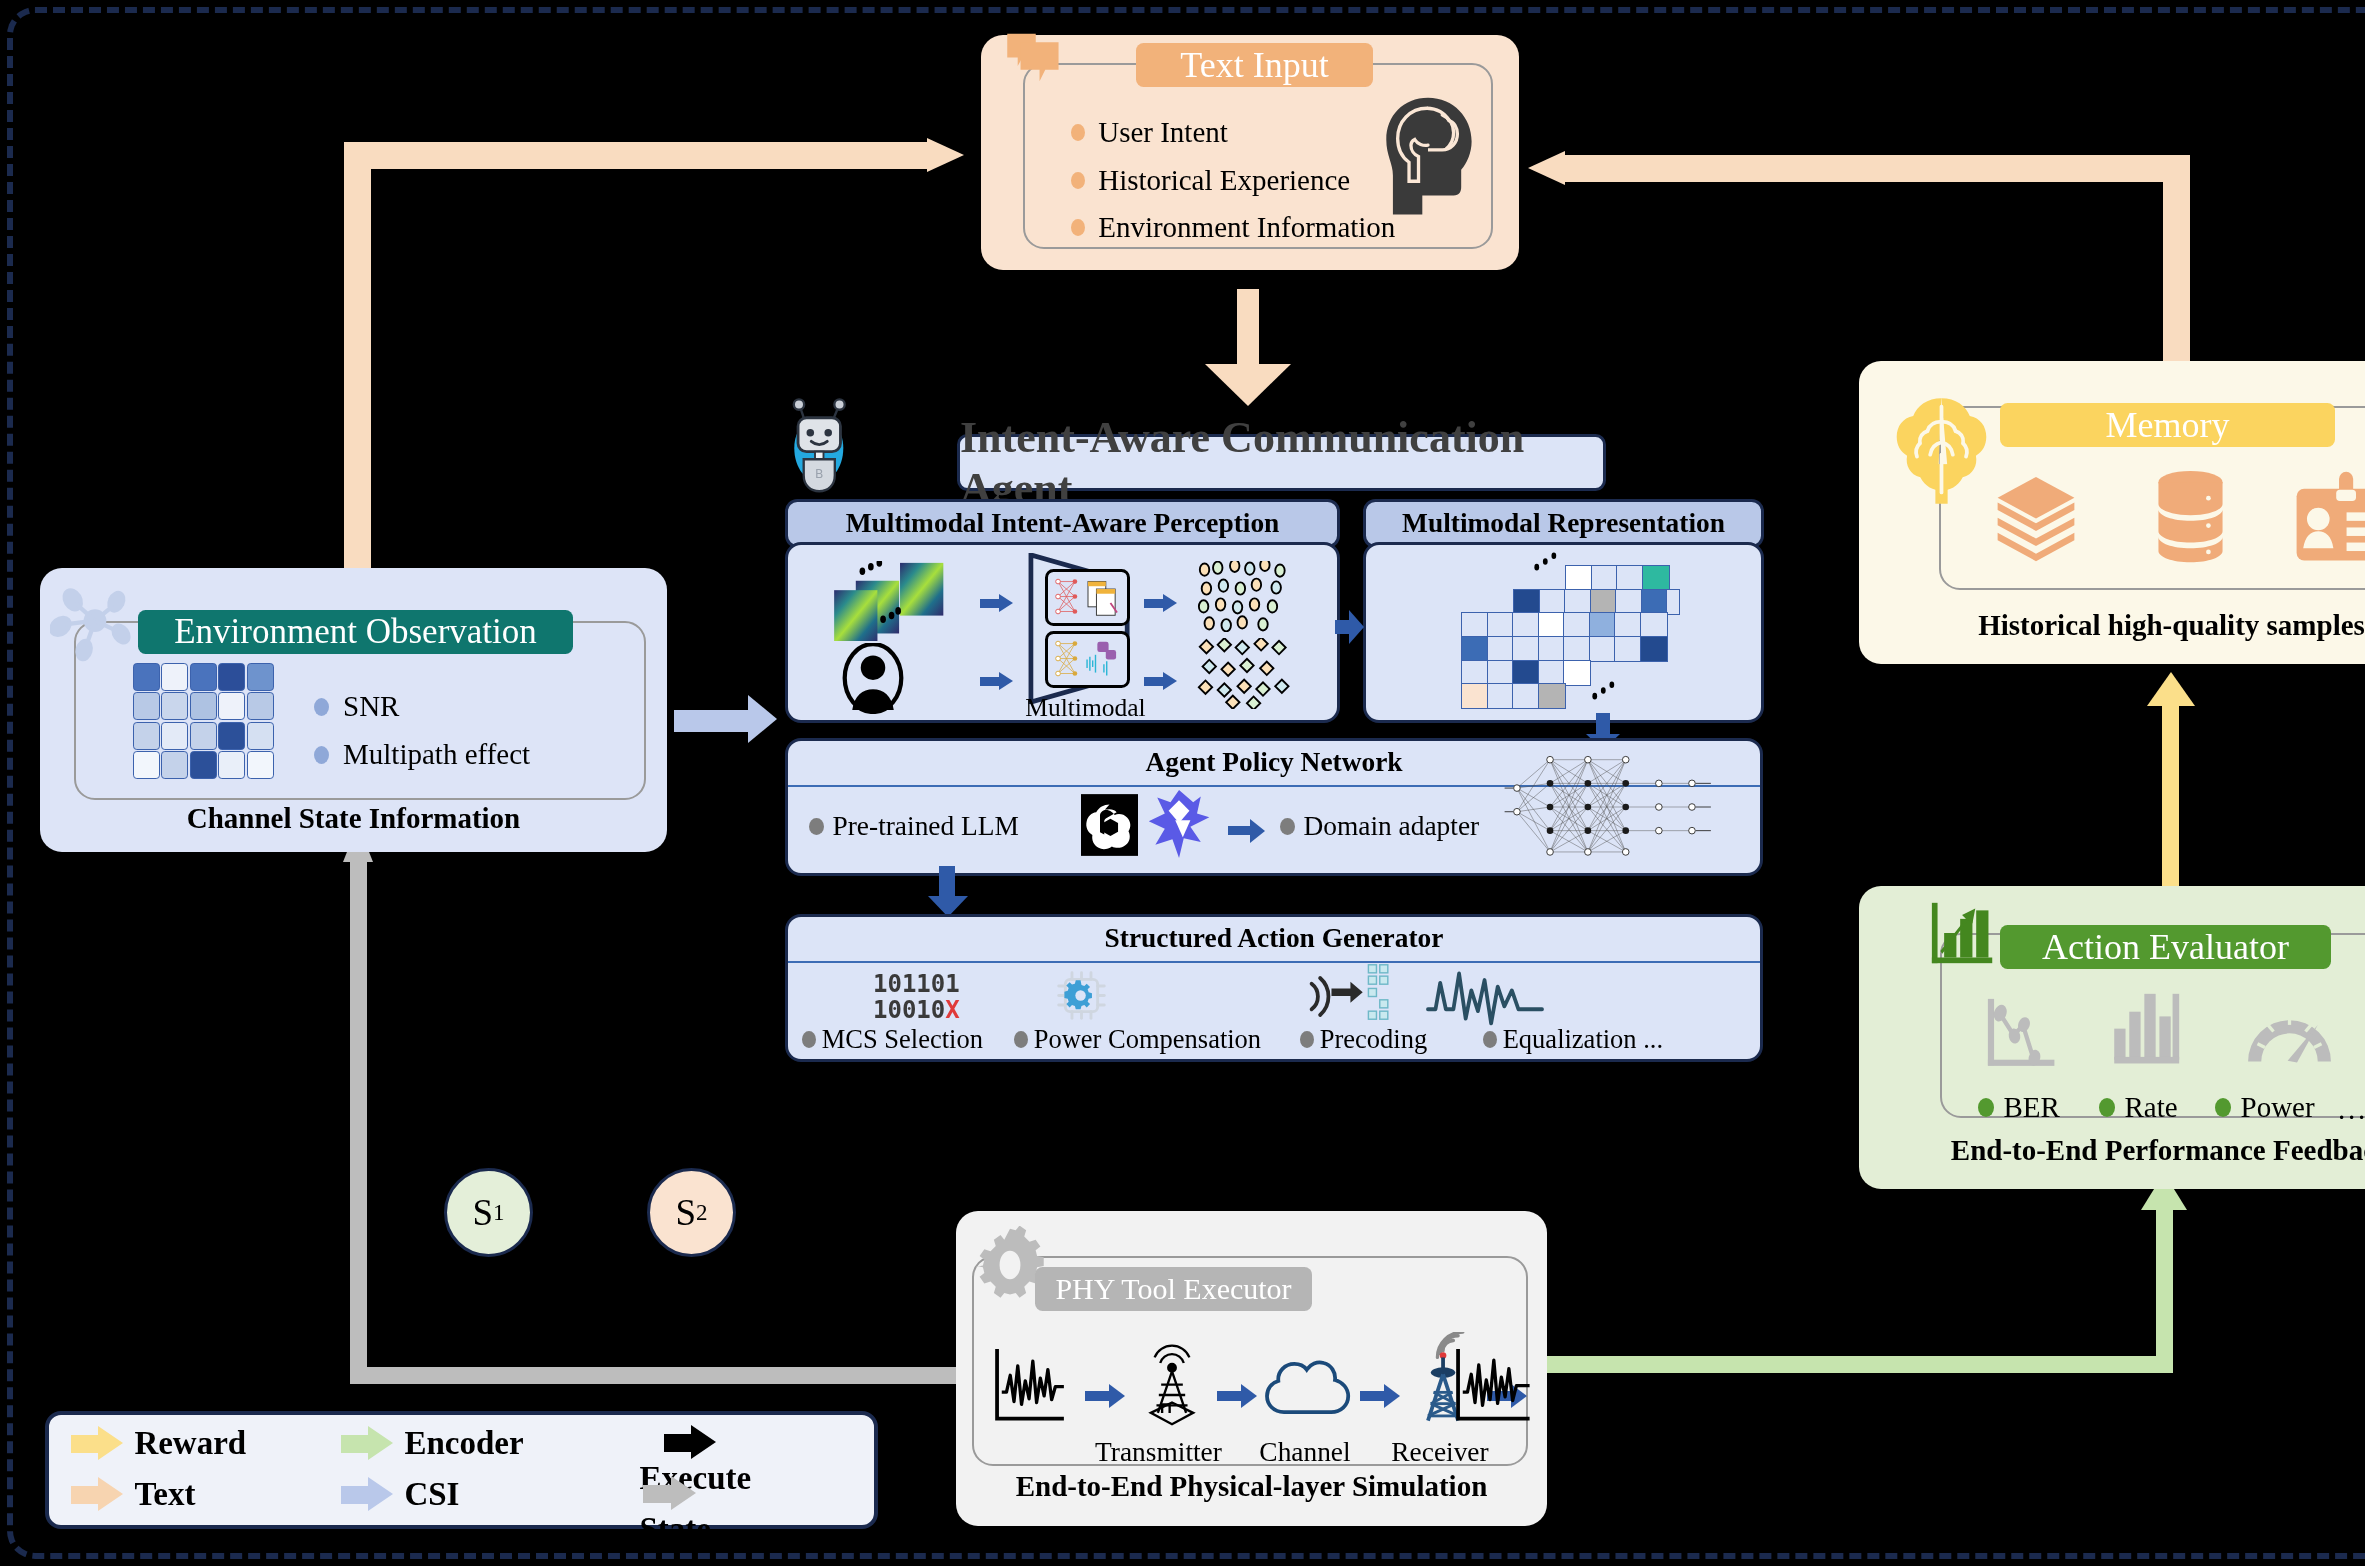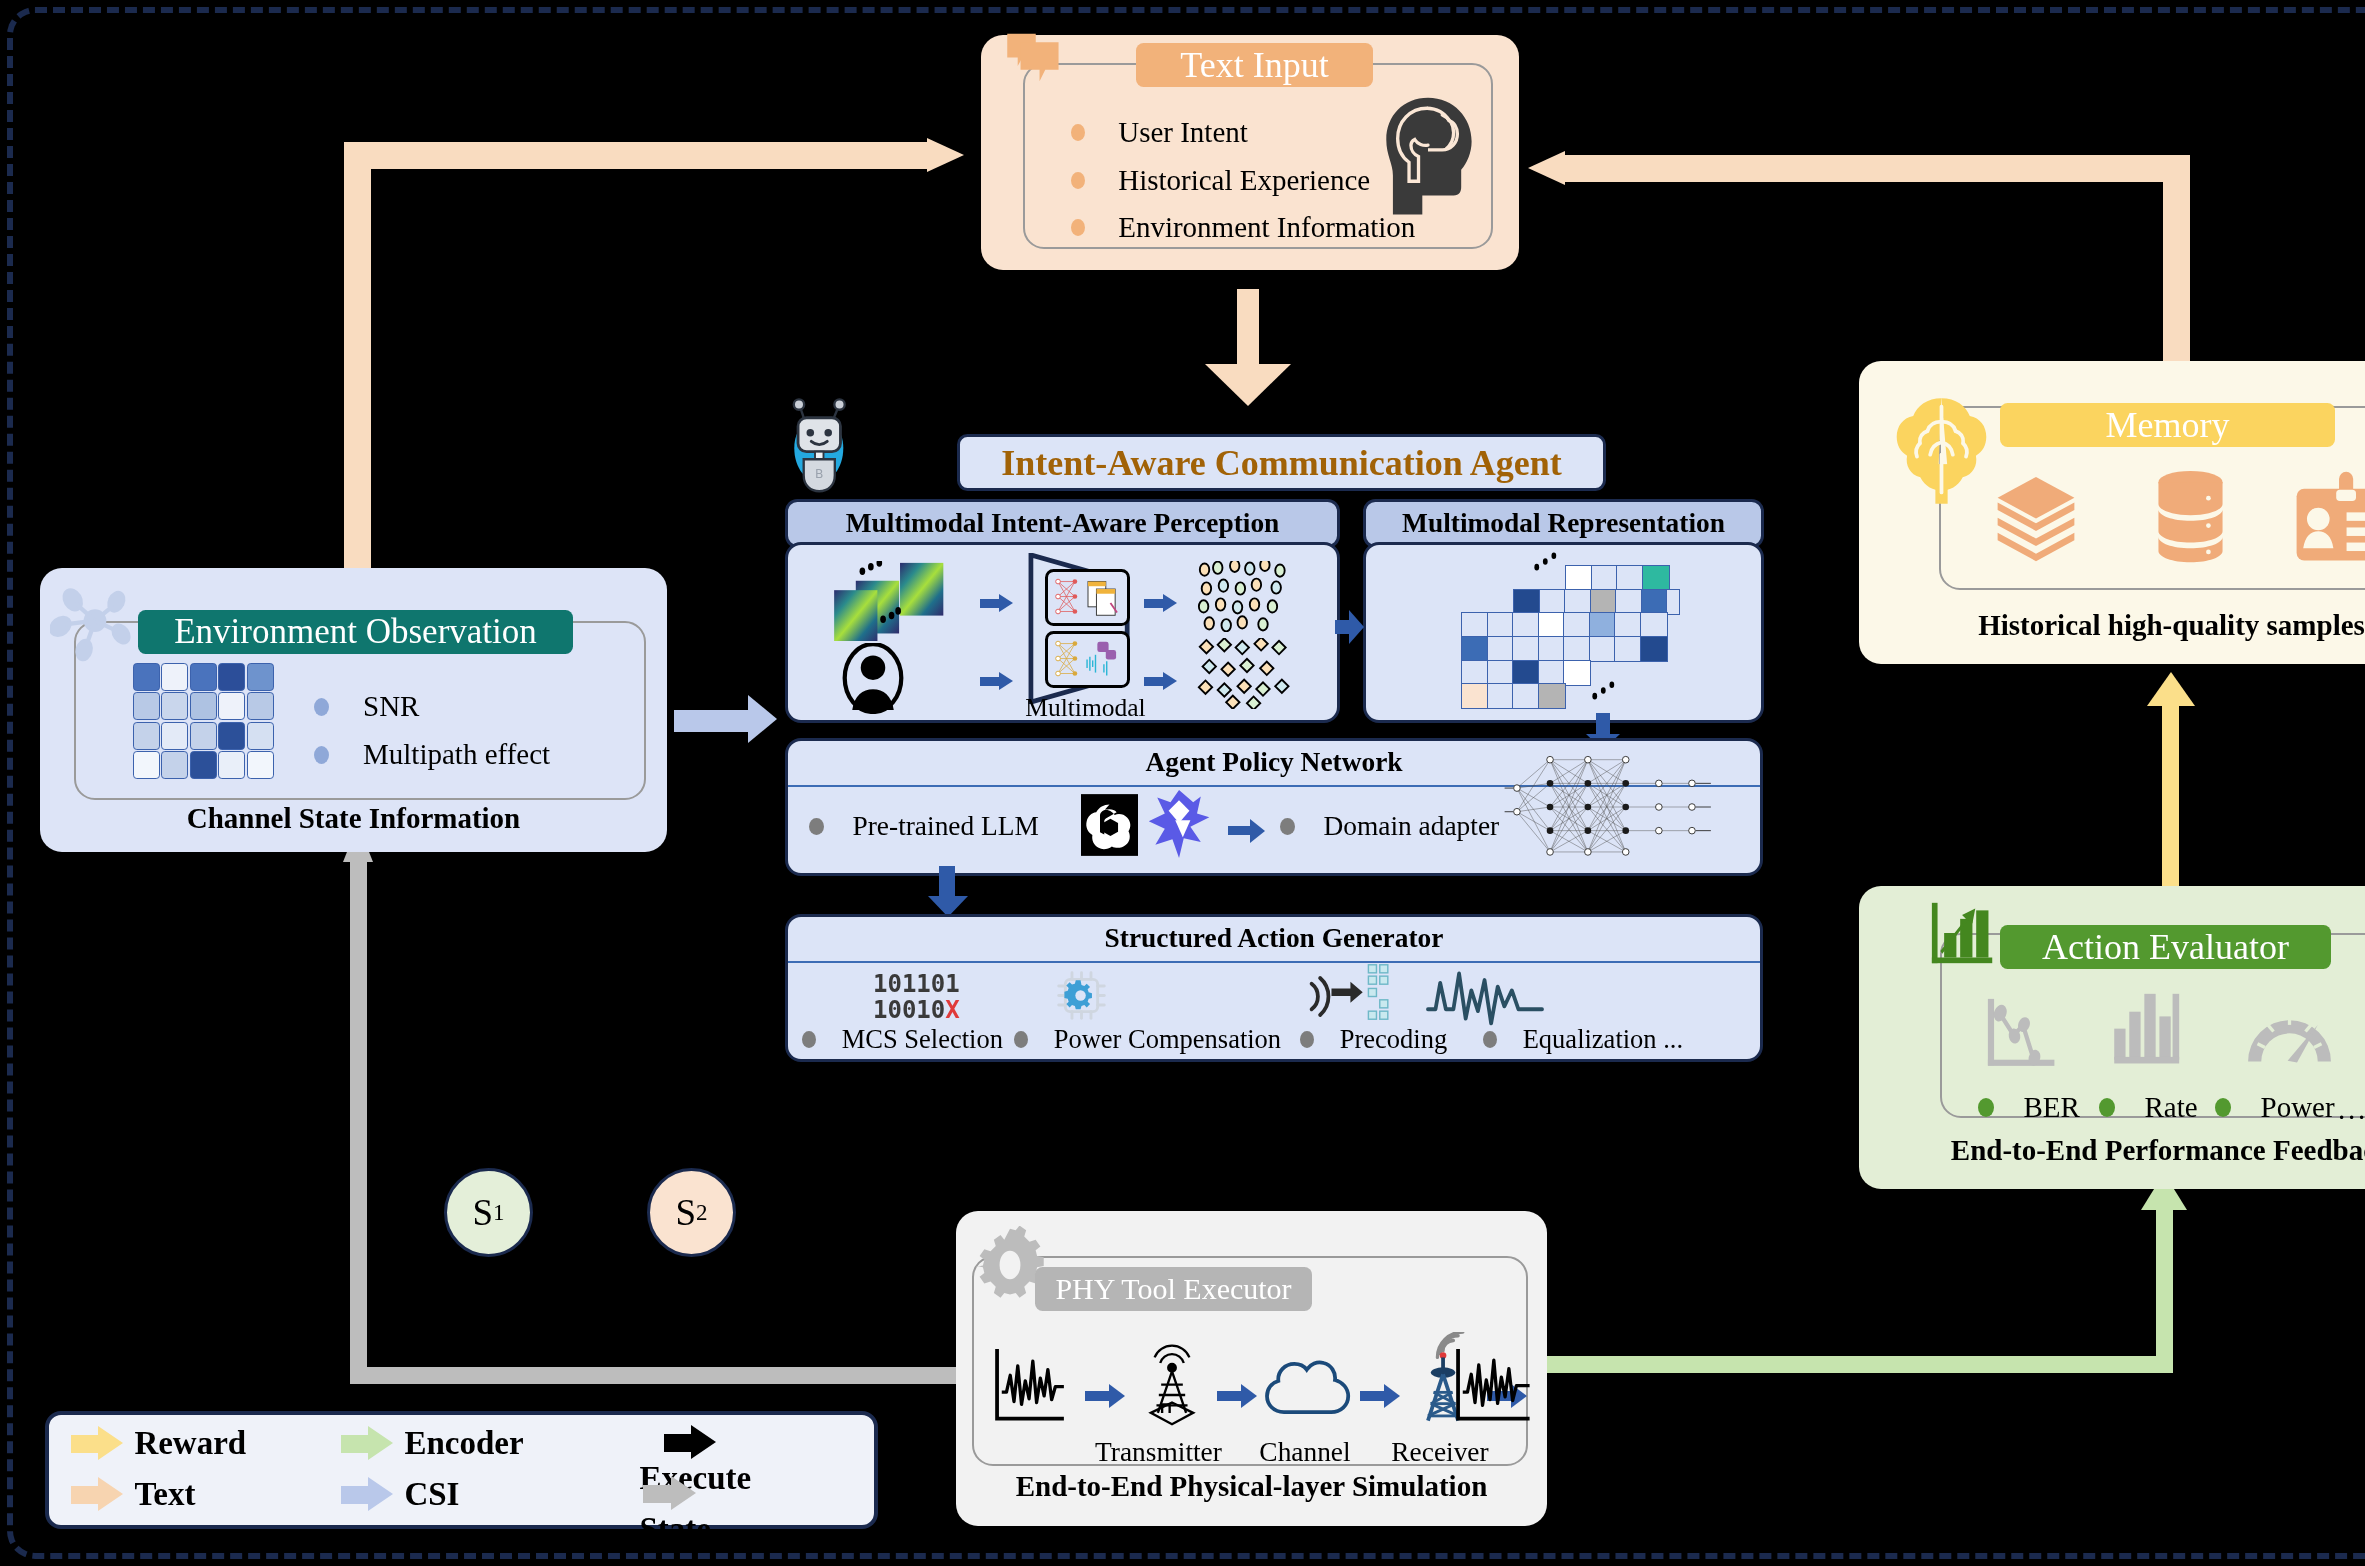--- a/index.html
+++ b/index.html
@@ -16,21 +16,21 @@
   .inner-frame{position:absolute;border:2.8px solid #9a9a9a;border-radius:21px;}
   .tag{
     position:absolute;display:flex;align-items:center;justify-content:center;
     border-radius:7.6px;color:#fff;white-space:nowrap;z-index:6;
     font-family:"Liberation Serif", serif;
   }
   .caption{
     position:absolute;width:100%;text-align:center;font-weight:bold;color:#000;
     font-family:"Liberation Serif", serif;
   }
-  .bullet{position:absolute;display:flex;align-items:center;white-space:nowrap;gap:20px;}
+  .bullet{position:absolute;display:flex;align-items:center;white-space:nowrap;}
   .dot{border-radius:50%;display:inline-block;}
   
   .abar{position:absolute;}
   .ahead{position:absolute;width:0;height:0;}
   
   .panel{position:absolute;background:#dce4f7;border:3.3px solid #1b2a4e;border-radius:16px;}
   .panel-title{
     position:absolute;left:0;width:100%;text-align:center;font-weight:bold;color:#000;
     font-family:"Liberation Serif", serif;
   }
@@ -209,21 +209,21 @@
     <rect x="36" y="44" width="90" height="72" rx="18" fill="#dfe3e8" stroke="#2c3440" stroke-width="6"></rect>
     <circle cx="62" cy="76" r="8" fill="#2c3440"></circle>
       <circle cx="100" cy="76" r="8" fill="#2c3440"></circle>
     <path d="M64 94q17 14 34 0" stroke="#2c3440" stroke-width="6" fill="none" stroke-linecap="round"></path>
     <rect x="72" y="116" width="18" height="16" fill="#eef1f5" stroke="#2c3440" stroke-width="4"></rect>
     <path d="M48 132h66v34c0 22-15 34-33 34s-33-12-33-34z" fill="#d4d9e0" stroke="#2c3440" stroke-width="5"></path>
     <text x="81" y="172" font-size="26" fill="#9aa2ad" text-anchor="middle" font-family="DejaVu Sans, sans-serif">B</text>
   </svg>
 
   <div style="position:absolute;left:957px;top:434px;width:643px;height:51px;background:#dce4f7;border:3.3px solid #1b2a4e;border-radius:10.4px;display:flex;align-items:center;justify-content:center;">
-    <span style="font-size:36px;font-weight:bold;color:#a16207;">Intent-Aware Communication Agent</span>
+    <span style="font-size:44px;font-weight:bold;color:#404040;">Intent-Aware Communication Agent</span>
   </div>
 
   <div class="panel-hdr" style="left:785px;top:499px;width:549px;height:43px;font-size:27.4px;">
     <span>Multimodal Intent-Aware Perception</span>
   </div>
   <div class="panel" style="left:785px;top:542px;width:549px;height:175px;">
 
     <svg style="position:absolute;left:44px;top:16px;width:137px;height:80px;" viewBox="0 0 290 170">
       <defs>
         <linearGradient id="sg" x1="0" y1="0" x2="1" y2="1">

